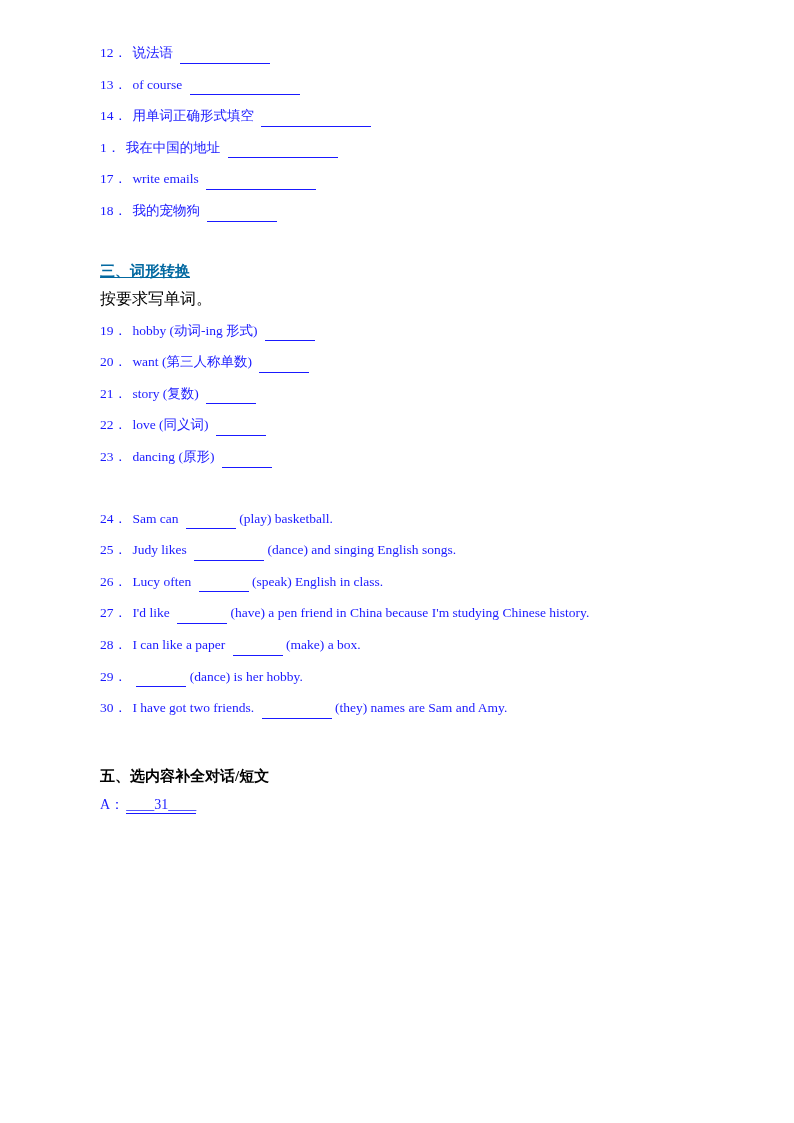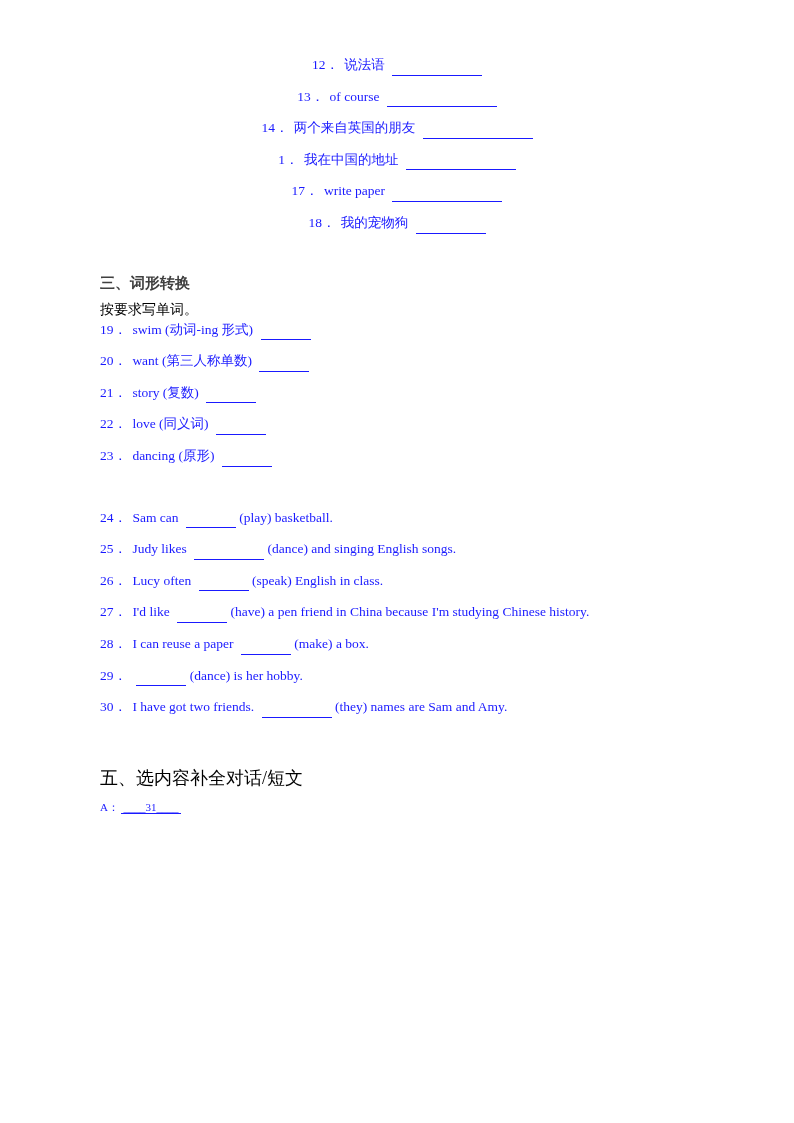--- a/index.html
+++ b/index.html
@@ -11,28 +11,30 @@
       width: 794px;
       min-height: 1123px;
       background: #fff;
       font-family: "SimSun", "宋体", serif;
       font-size: 14px;
       color: #1a1aff;
       padding: 40px 100px 40px 100px;
     }
     .section-header {
       font-weight: bold;
-      color: #404040;
+      color: #0369a1;
       font-size: 15px;
       margin-bottom: 8px;
       margin-top: 30px;
+      text-decoration: underline;
     }
     .section-desc {
       color: #000;
-      font-size: 14px;
+      font-size: 16px;
+      margin-bottom: 10px;
     }
     .item-row {
       margin-bottom: 10px;
       color: #1a1aff;
       font-size: 13.5px;
       line-height: 1.6;
     }
     .item-number {
       color: #1a1aff;
       margin-right: 2px;
@@ -47,33 +49,32 @@
     .blank-short {
       width: 50px;
     }
     .blank-medium {
       width: 70px;
     }
     .blank-long {
       width: 110px;
     }
     .part-top {
-      margin-top: 14px;
-      text-align: center;
+      margin-top: 2px;
     }
     .section-five-header {
-      font-weight: normal;
+      font-weight: bold;
       color: #000;
-      font-size: 18px;
+      font-size: 15px;
       margin-bottom: 10px;
       margin-top: 48px;
     }
     .answer-line {
       color: #1a1aff;
-      font-size: 11px;
+      font-size: 14px;
     }
     .answer-underline {
       display: inline-block;
       border-bottom: 1px solid #1a1aff;
       min-width: 60px;
       text-align: center;
       margin-left: 2px;
       margin-right: 2px;
     }
   </style>
@@ -86,46 +87,46 @@
     <span>说法语</span>
     <span class="blank-line"></span>
   </div>
   <div class="item-row">
     <span class="item-number">13．</span>
     <span>of course</span>
     <span class="blank-line blank-long"></span>
   </div>
   <div class="item-row">
     <span class="item-number">14．</span>
-    <span>两个来自英国的朋友</span>
+    <span>用单词正确形式填空</span>
     <span class="blank-line blank-long"></span>
   </div>
   <div class="item-row">
     <span class="item-number">1．</span>
     <span>我在中国的地址</span>
     <span class="blank-line blank-long"></span>
   </div>
   <div class="item-row">
     <span class="item-number">17．</span>
-    <span>write paper</span>
+    <span>write emails</span>
     <span class="blank-line blank-long"></span>
   </div>
   <div class="item-row">
     <span class="item-number">18．</span>
     <span>我的宠物狗</span>
     <span class="blank-line blank-medium"></span>
   </div>
 </div>
 
 <div style="margin-top:40px;">
   <div class="section-header">三、词形转换</div>
   <div class="section-desc">按要求写单词。</div>
   <div class="item-row">
     <span class="item-number">19．</span>
-    <span>swim (动词-ing 形式)</span>
+    <span>hobby (动词-ing 形式)</span>
     <span class="blank-line blank-short"></span>
   </div>
   <div class="item-row">
     <span class="item-number">20．</span>
     <span>want (第三人称单数)</span>
     <span class="blank-line blank-short"></span>
   </div>
   <div class="item-row">
     <span class="item-number">21．</span>
     <span>story (复数)</span>
@@ -163,21 +164,21 @@
     <span> (speak) English in class.</span>
   </div>
   <div class="item-row">
     <span class="item-number">27．</span>
     <span>I'd like</span>
     <span class="blank-line blank-short"></span>
     <span> (have) a pen friend in China because I'm studying Chinese history.</span>
   </div>
   <div class="item-row">
     <span class="item-number">28．</span>
-    <span>I can reuse a paper</span>
+    <span>I can like a paper</span>
     <span class="blank-line blank-short"></span>
     <span> (make) a box.</span>
   </div>
   <div class="item-row">
     <span class="item-number">29．</span>
     <span class="blank-line blank-short"></span>
     <span> (dance) is her hobby.</span>
   </div>
   <div class="item-row">
     <span class="item-number">30．</span>

